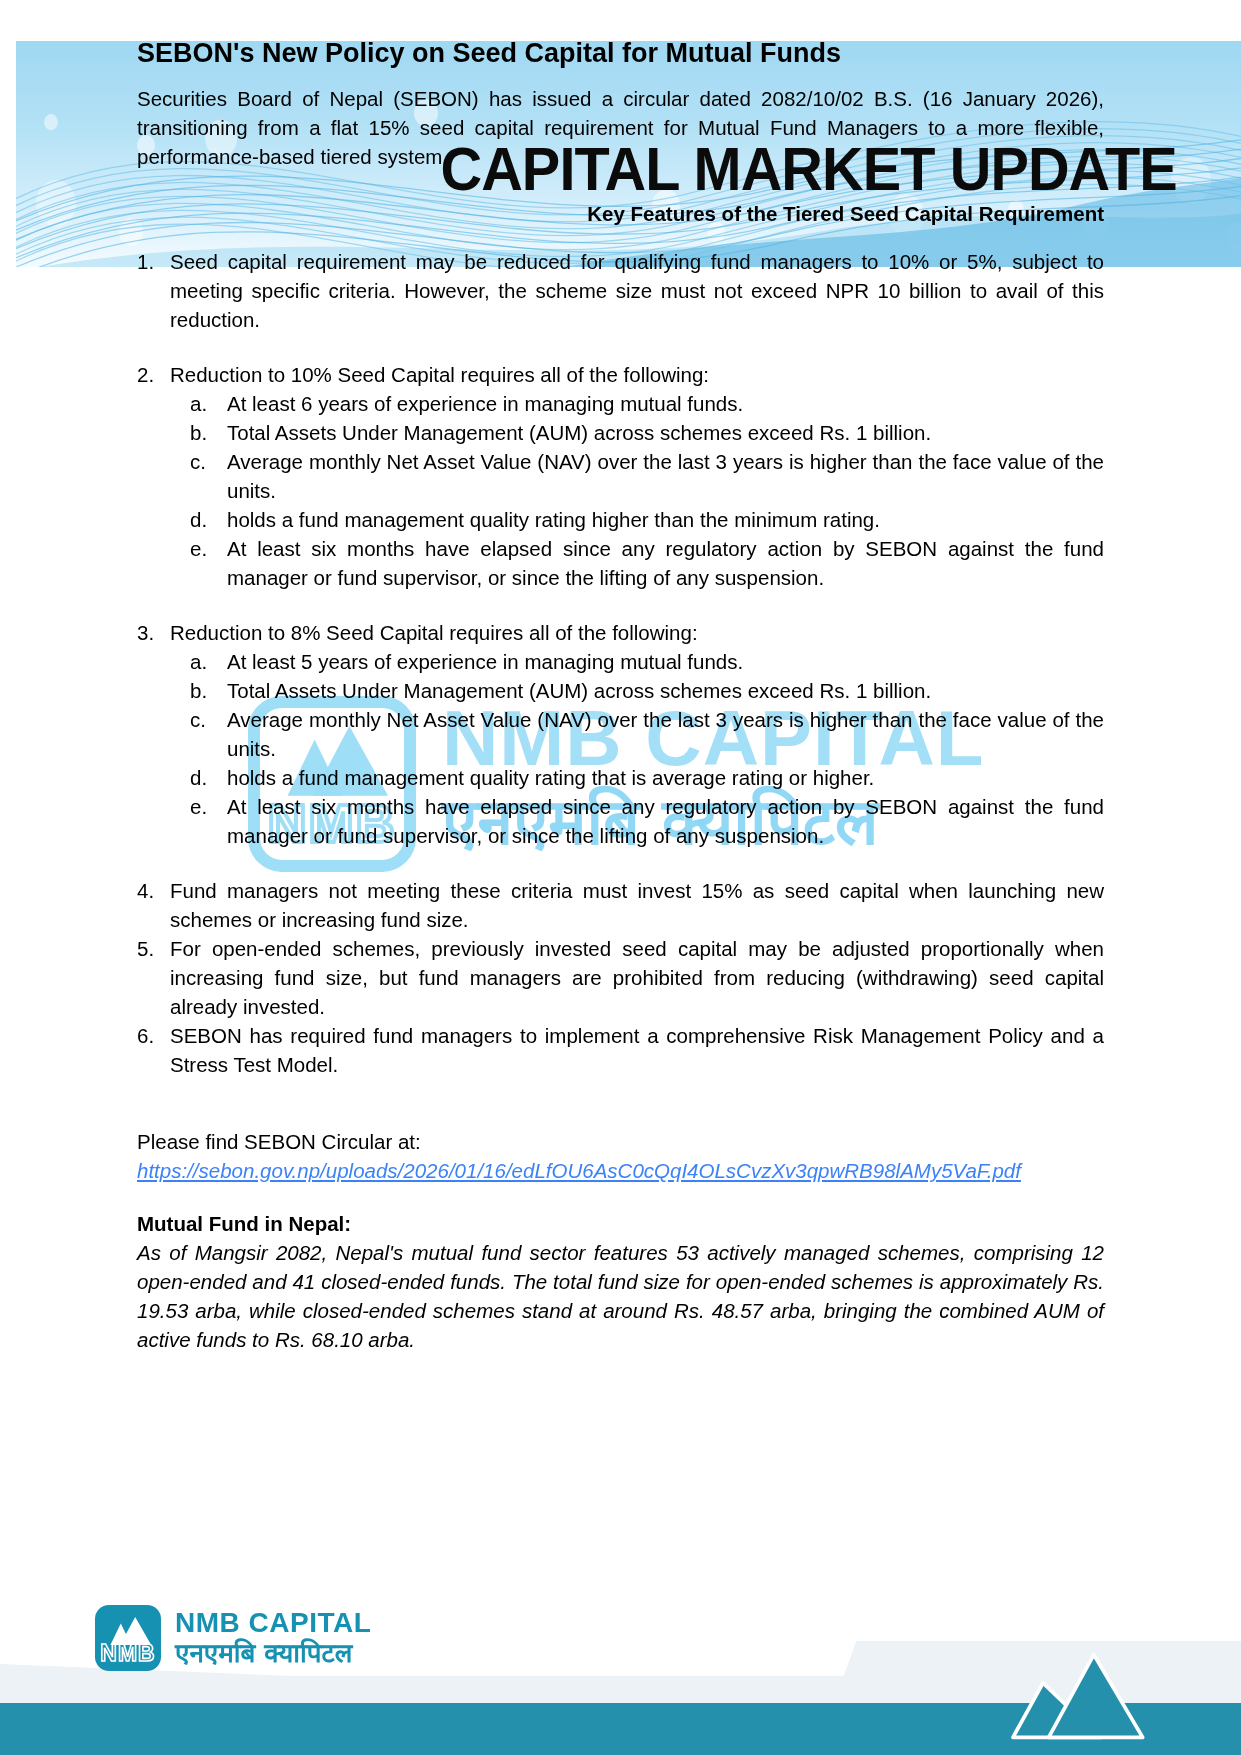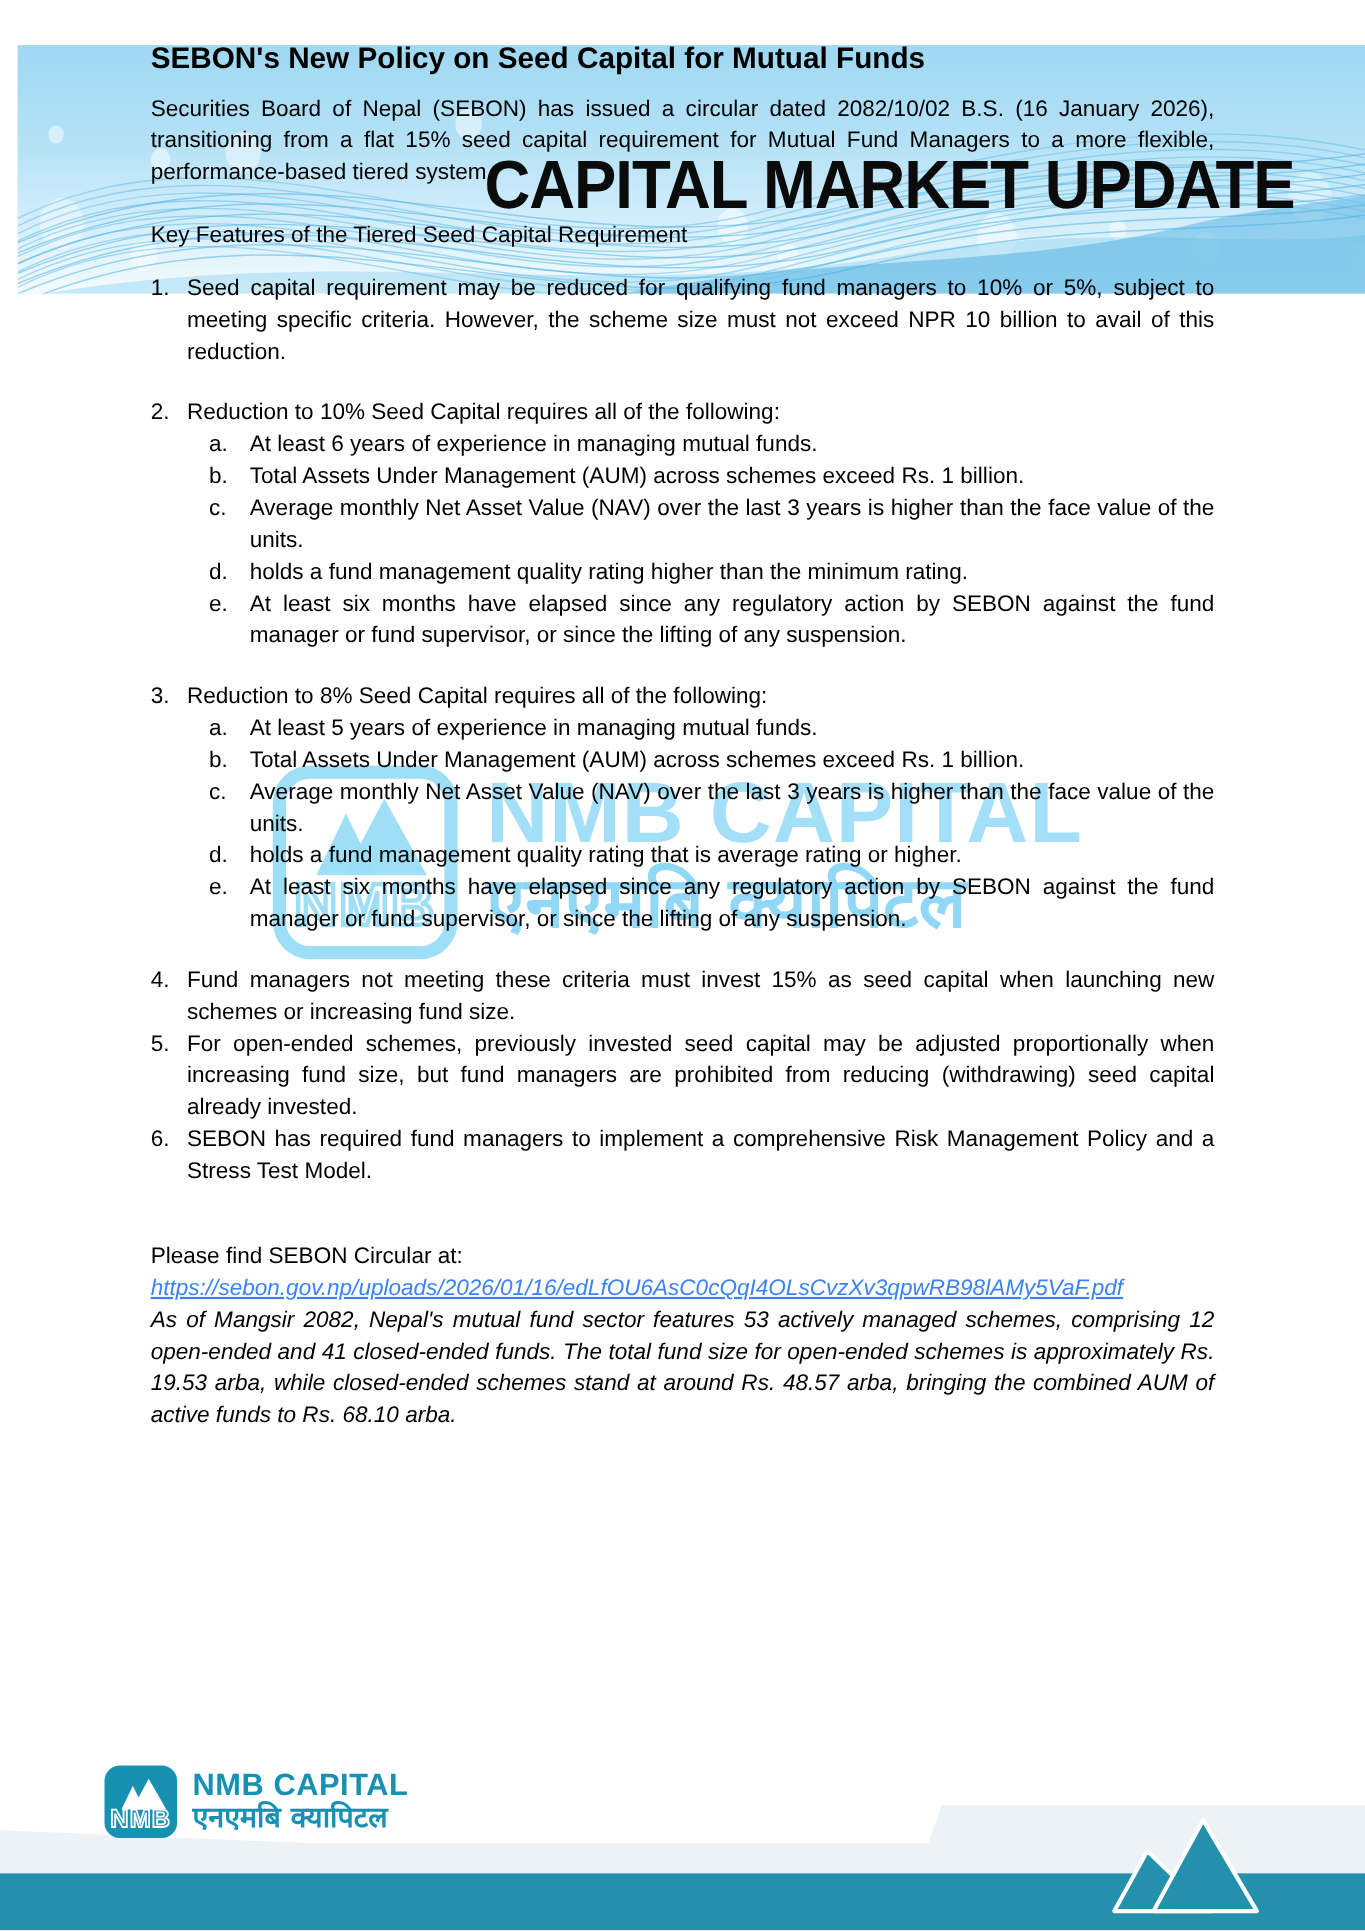--- a/index.html
+++ b/index.html
@@ -21,21 +21,21 @@
     position:absolute; right:80px; top:92px;
     font-size:62px; font-weight:bold; letter-spacing:-1px;
     transform:scaleX(0.93); transform-origin:right center;
     white-space:nowrap; color:#0b0b0b;
   }
 
   
   .content { position:relative; z-index:1; padding:0 137px; font-size:20.5px; line-height:29px; }
   h1 { font-size:27px; line-height:32px; font-weight:bold; margin:37px 0 0 0; }
   .intro { margin:15px 0 0 0; text-align:justify; }
-  h2 { font-size:20.5px; line-height:29px; font-weight:normal; margin:28px 0 0 0; }
+  h2 { font-size:20.5px; line-height:29px; font-weight:bold; margin:28px 0 0 0;text-align:right; }
   .list { margin-top:19px; }
   .row { display:flex; }
   .row .marker { flex:0 0 33px; }
   .row .txt { flex:1; text-align:justify; }
   .subrow { display:flex; margin-left:53px; }
   .subrow .marker { flex:0 0 37px; }
   .subrow .txt { flex:1; text-align:justify; }
   .gap { height:26px; }
   .circ-label { margin:48px 0 0 0; }
   .url {
@@ -250,20 +250,21 @@
       </div>
       <div class="row">
         <span class="marker">6.</span>
         <div class="txt">SEBON has required fund managers to implement a comprehensive Risk Management Policy and a Stress Test Model.</div>
       </div>
     </div>
 
     <p class="circ-label">Please find SEBON Circular at:</p>
     <a class="url" href="#">https://sebon.gov.np/uploads/2026/01/16/edLfOU6AsC0cQqI4OLsCvzXv3qpwRB98lAMy5VaF.pdf</a>
 
+    <h3>Mutual Fund in Nepal:</h3>
     <p class="mf-text">As of Mangsir 2082, Nepal's mutual fund sector features 53 actively managed schemes, comprising 12 open-ended and 41 closed-ended funds. The total fund size for open-ended schemes is approximately Rs. 19.53 arba, while closed-ended schemes stand at around Rs. 48.57 arba, bringing the combined AUM of active funds to Rs. 68.10 arba.</p>
   </main>
 
   <div class="footer-band"></div>
   <div class="footer-bar"></div>
   <svg class="footer-mtn" viewBox="0 0 160 100" aria-hidden="true">
     <polygon points="46,36 75,64 88,50 108,94 14,94" fill="#2590AB" stroke="#ffffff" stroke-width="4" stroke-linejoin="round"></polygon>
     <polygon points="100,6 152,94 52,94" fill="#2590AB" stroke="#ffffff" stroke-width="4" stroke-linejoin="round"></polygon>
     <polygon points="100,14 145,91 58,91" fill="#2590AB"></polygon>
   </svg>

